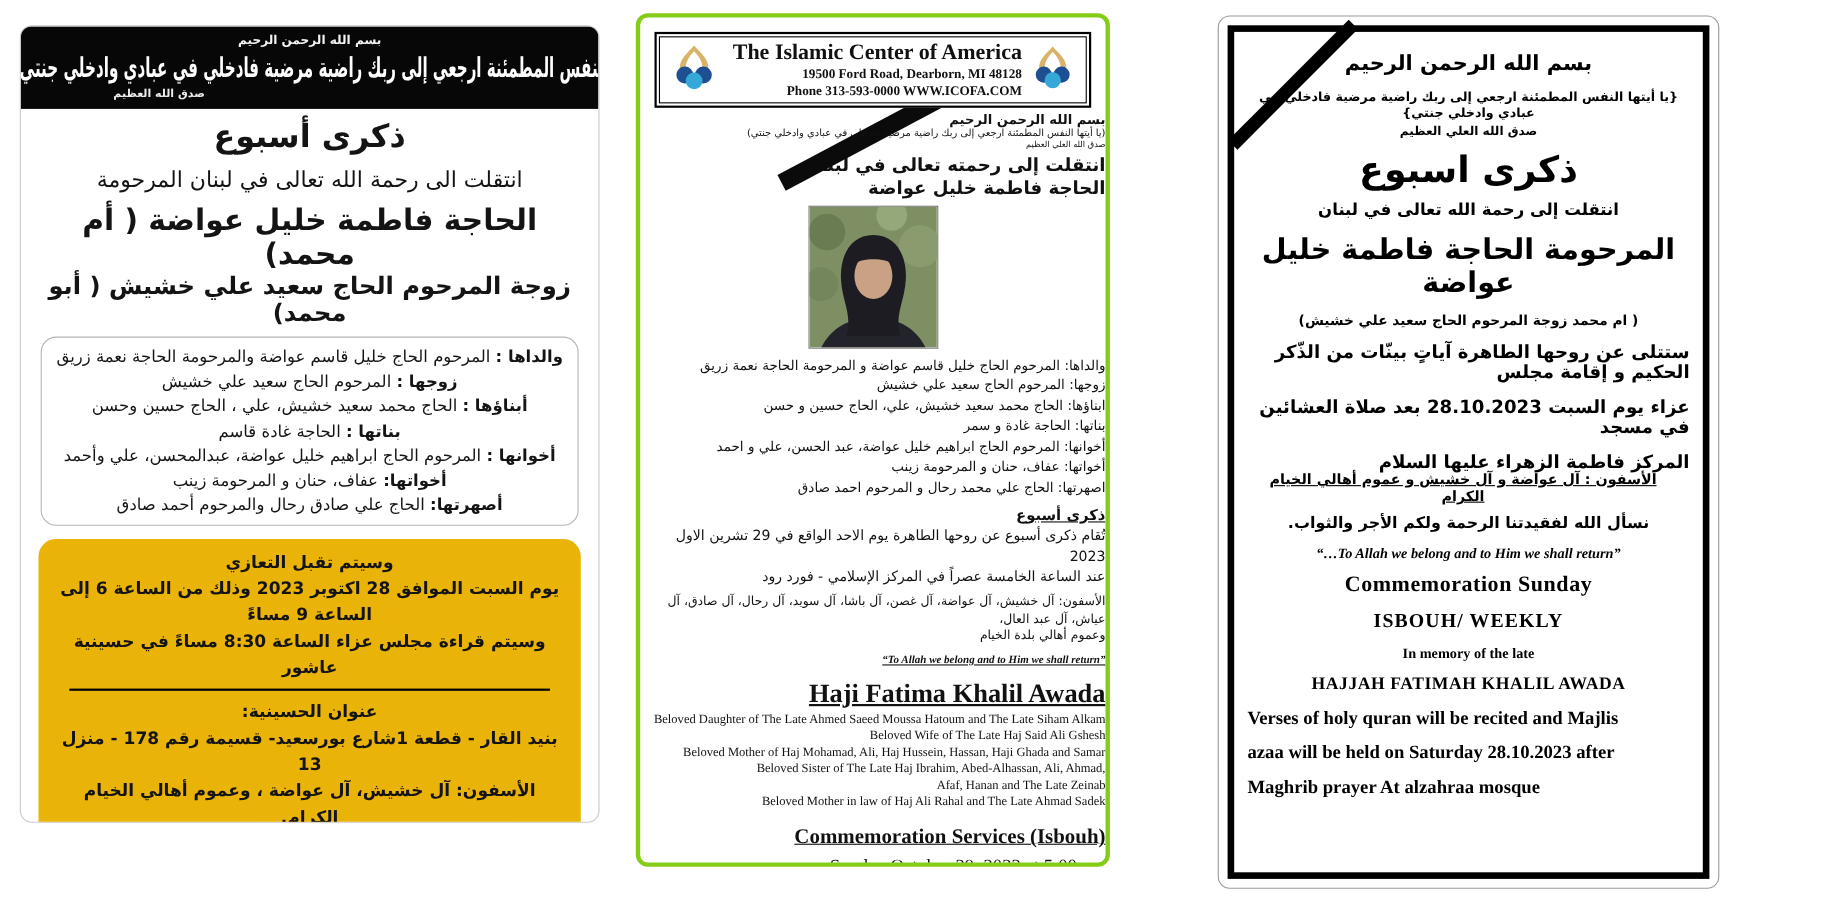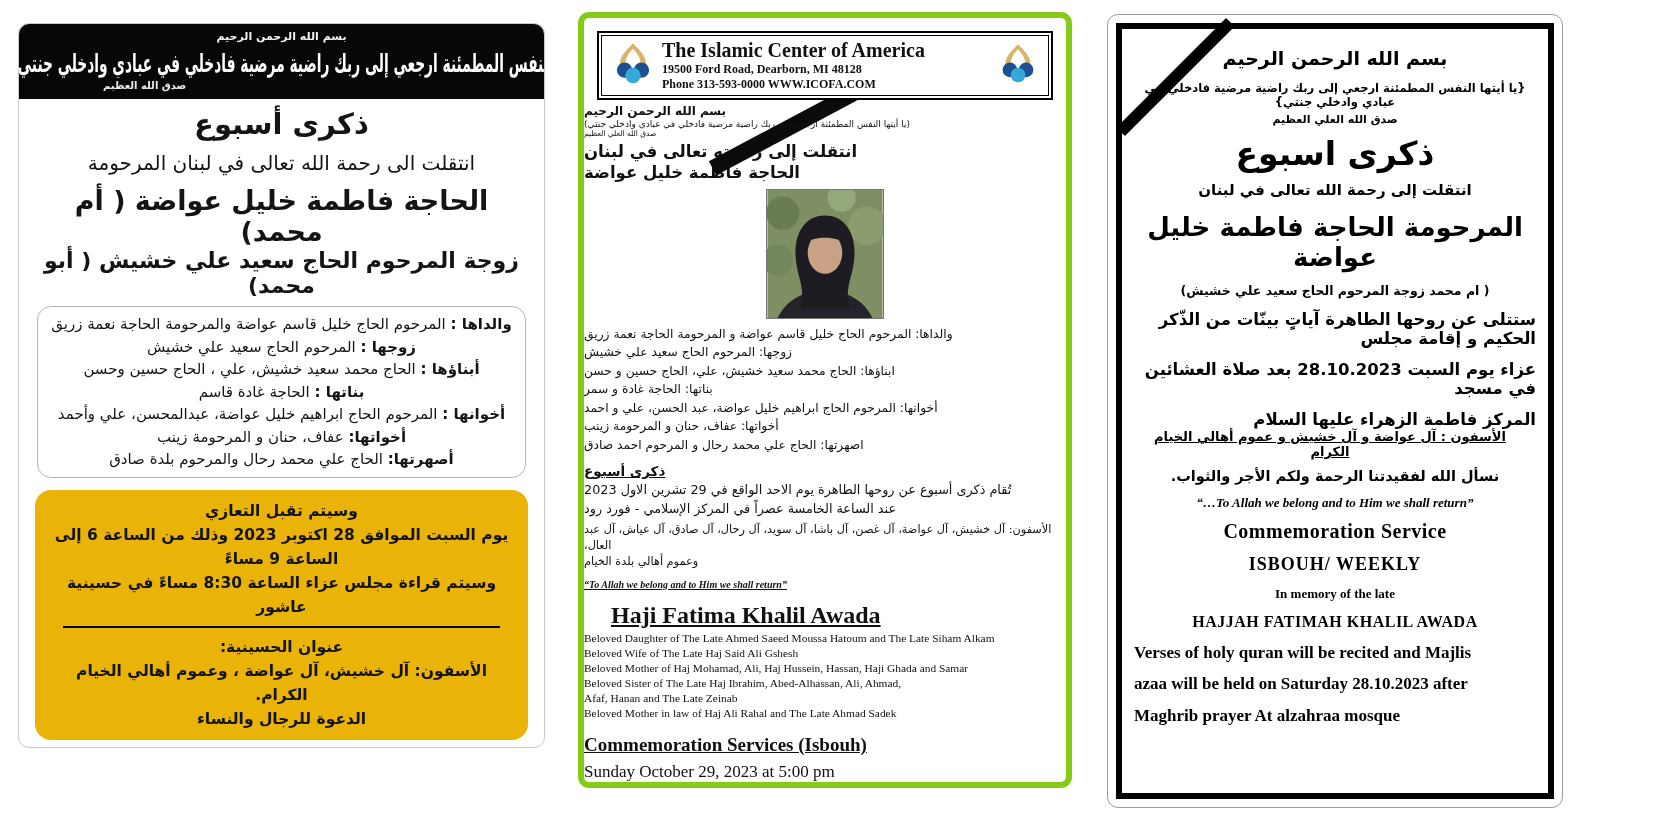--- a/index.html
+++ b/index.html
@@ -21,22 +21,22 @@
   .p1-name{font-size:27px;font-weight:800;margin:1px 0;}
   .p1-spouse{font-size:22px;font-weight:800;margin:1px 0 8px;}
   .p1-fam{border:1.6px solid #b5b5b5;border-radius:14px;padding:6px 12px;
           font-size:15px;line-height:1.5;margin:0 2px 12px;}
   .p1-fam b{font-weight:800;}
   .p1-notice{background:#eab308;border-radius:16px;padding:9px 14px;
              font-weight:800;font-size:15.5px;line-height:1.55;}
   .p1-hr{border:0;border-top:2.5px solid #000;width:94%;margin:7px auto;}
 
   
-  .p2{left:578px;top:12px;width:494px;height:776px;border:6px solid #84cc16;
-      text-align:left;overflow:hidden;}
+  .p2{left:578px;top:12px;width:431px;height:776px;border:4px solid #84cc16;
+      text-align:right;overflow:hidden;}
   .p2-ribbon{position:absolute;left:118px;top:100px;width:180px;height:16px;
              background:#0b0b0b;transform:rotate(-28deg);z-index:0;}
   .p2-header{position:relative;z-index:1;margin:13px 13px 2px;border:2px solid #000;
              padding:2px;background:#fff;}
   .p2-header-inner{border:1px solid #000;display:flex;align-items:center;gap:6px;padding:3px 8px;}
   .p2-header-text{flex:1;}
   .p2-org{font-family:"Liberation Serif",serif;font-weight:700;font-size:20px;}
   .p2-addr,.p2-phone{font-family:"Liberation Serif",serif;font-weight:700;font-size:12px;}
   .ar{direction:rtl;}
   .p2-bismillah{position:relative;z-index:1;font-size:12px;font-weight:700;margin-top:4px;}
@@ -101,29 +101,30 @@
       <div class="p1-name">الحاجة فاطمة خليل عواضة ( أم محمد)</div>
       <div class="p1-spouse">زوجة المرحوم الحاج سعيد علي خشيش ( أبو محمد)</div>
 
       <div class="p1-fam">
         <div><b>والداها :</b> <span>المرحوم الحاج خليل قاسم عواضة والمرحومة الحاجة نعمة زريق</span></div>
         <div><b>زوجها :</b> <span>المرحوم الحاج سعيد علي خشيش</span></div>
         <div><b>أبناؤها :</b> <span>الحاج محمد سعيد خشيش، علي ، الحاج حسين وحسن</span></div>
         <div><b>بناتها :</b> <span>الحاجة غادة قاسم</span></div>
         <div><b>أخوانها :</b> <span>المرحوم الحاج ابراهيم خليل عواضة، عبدالمحسن، علي وأحمد</span></div>
         <div><b>أخواتها:</b> <span>عفاف، حنان و المرحومة زينب</span></div>
-        <div><b>أصهرتها:</b> <span>الحاج علي محمد رحال والمرحوم بلدة صادق</span></div>
+        <div><b>أصهرتها:</b> <span>الحاج علي صادق رحال والمرحوم أحمد صادق</span></div>
       </div>
 
       <div class="p1-notice">
         <div>وسيتم تقبل التعازي</div>
         <div>يوم السبت الموافق 28 اكتوبر 2023 وذلك من الساعة 6 إلى الساعة 9 مساءً</div>
         <div>وسيتم قراءة مجلس عزاء الساعة 8:30 مساءً في حسينية عاشور</div>
         <hr class="p1-hr">
         <div>عنوان الحسينية:</div>
+        <div>بنيد القار - قطعة 1شارع بورسعيد- قسيمة رقم 178 - منزل 13</div>
         <div>الأسفون: آل خشيش، آل عواضة ، وعموم أهالي الخيام الكرام.</div>
         <div>الدعوة للرجال والنساء</div>
       </div>
 
     </div>
 
   </section>
 
   <section class="panel p2">
     <div class="p2-ribbon"></div>
@@ -221,21 +222,21 @@
       <div class="p3-title">ذكرى اسبوع</div>
       <div class="p3-intro">انتقلت إلى رحمة الله تعالى في لبنان</div>
       <div class="p3-name">المرحومة الحاجة فاطمة خليل عواضة</div>
       <div class="p3-sub">( ام محمد زوجة المرحوم الحاج سعيد علي خشيش)</div>
       <div class="p3-line">ستتلى عن روحها الطاهرة آياتٍ بينّات من الذّكر الحكيم و إقامة مجلس</div>
       <div class="p3-line">عزاء يوم  السبت   28.10.2023  بعد صلاة العشائين في مسجد</div>
       <div class="p3-line">المركز فاطمة الزهراء عليها السلام</div>
       <div class="p3-mourn">الأسفون : آل عواضة و  آل خشيش و عموم أهالي  الخيام الكرام</div>
       <div class="p3-dua">نسأل الله لفقيدتنا الرحمة ولكم الأجر والثواب.</div>
       <div class="p3-quote ltr">“…To Allah we belong and to Him we shall return”</div>
-      <div class="p3-svc ltr">Commemoration Service</div>
+      <div class="p3-svc ltr">Commemoration Sunday</div>
       <div class="p3-svc2 ltr">ISBOUH/ WEEKLY</div>
       <div class="p3-mem ltr">In memory of the late</div>
       <div class="p3-name-en ltr">HAJJAH FATIMAH KHALIL AWADA</div>
       <div class="p3-en ltr">
         <div>Verses of holy  quran will be recited and Majlis</div>
         <div>azaa will be held on Saturday 28.10.2023  after</div>
         <div>Maghrib prayer At  alzahraa mosque</div>
       </div>
     </div>
   </section>

